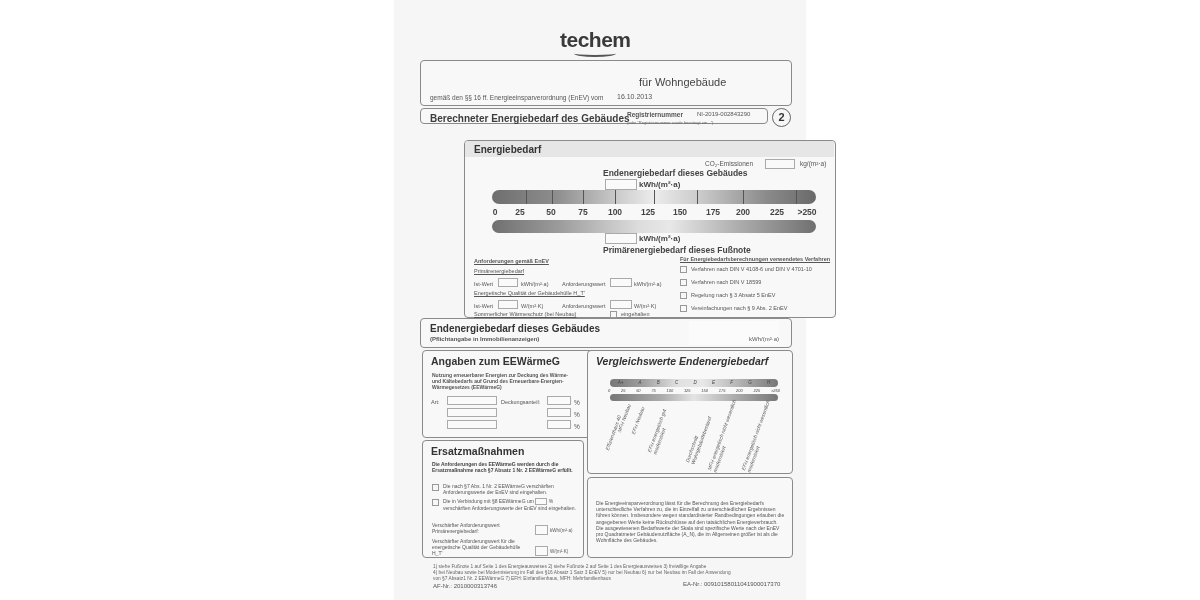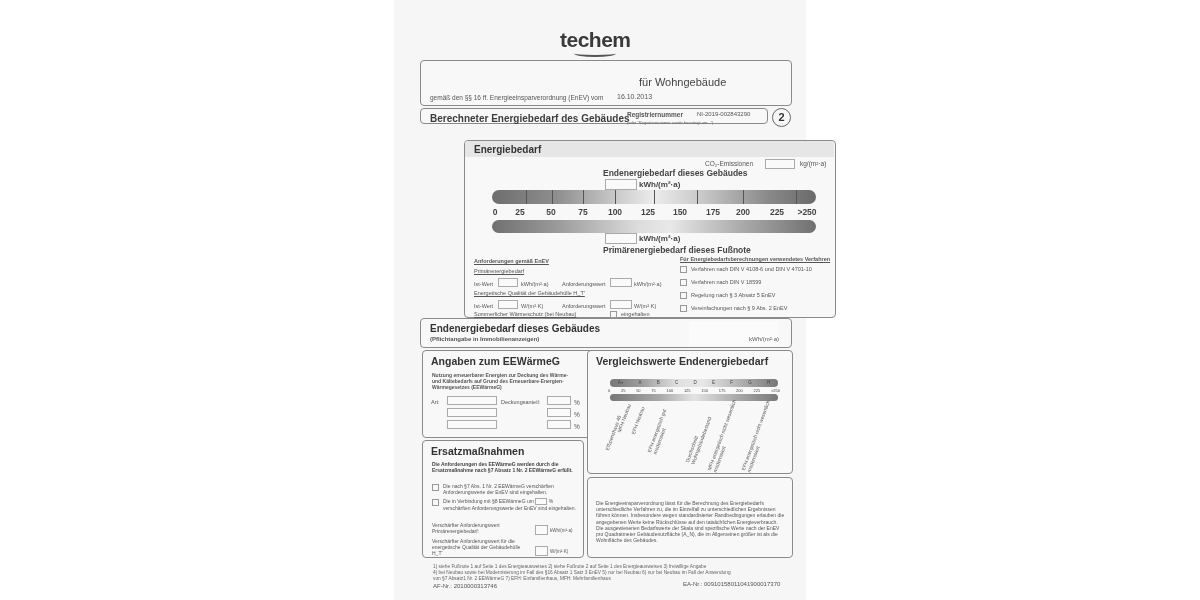--- a/index.html
+++ b/index.html
@@ -125,21 +125,21 @@
   <div class="field" style="left:24px;top:69px;width:50px;height:9px;"></div>
   <span class="abs small" style="left:78px;top:48px;font-size:5.5px;">Deckungsanteil:</span>
   <div class="field" style="left:124px;top:45px;width:24px;height:9px;"></div>
   <div class="field" style="left:124px;top:57px;width:24px;height:9px;"></div>
   <div class="field" style="left:124px;top:69px;width:24px;height:9px;"></div>
   <span class="abs small" style="left:151px;top:48px;">%</span>
   <span class="abs small" style="left:151px;top:60px;">%</span>
   <span class="abs small" style="left:151px;top:72px;">%</span>
 </div>
 
-<div class="box" style="left:587px;top:350px;width:206px;height:124px;">
+<div class="box" style="left:587px;top:350px;width:206px;height:124px;font-style:italic;">
   <span class="abs section-hdr" style="left:8px;top:4px;font-size:10.5px;">Vergleichswerte Endenergiebedarf</span>
   <div class="bar" style="left:22px;top:28px;width:168px;height:8px;border-radius:4px;background:linear-gradient(90deg,#777 0%,#a0a0a0 20%,#e0e0e0 40%,#e8e8e8 55%,#b8b8b8 75%,#777 100%);"></div>
   <div class="abs" style="left:22px;top:28px;width:168px;height:8px;display:flex;justify-content:space-around;font-size:4.5px;line-height:8px;color:#444;">
     <span>A+</span>
     <span>A</span>
     <span>B</span>
     <span>C</span>
     <span>D</span>
     <span>E</span>
     <span>F</span>

